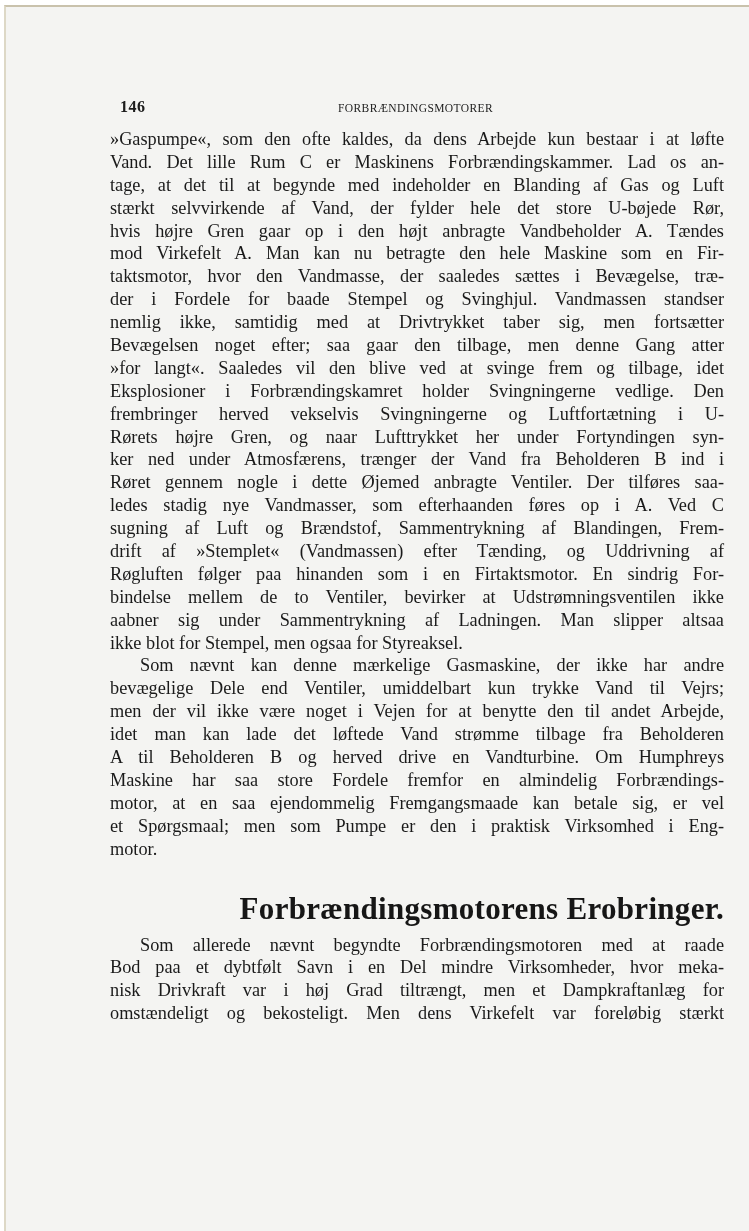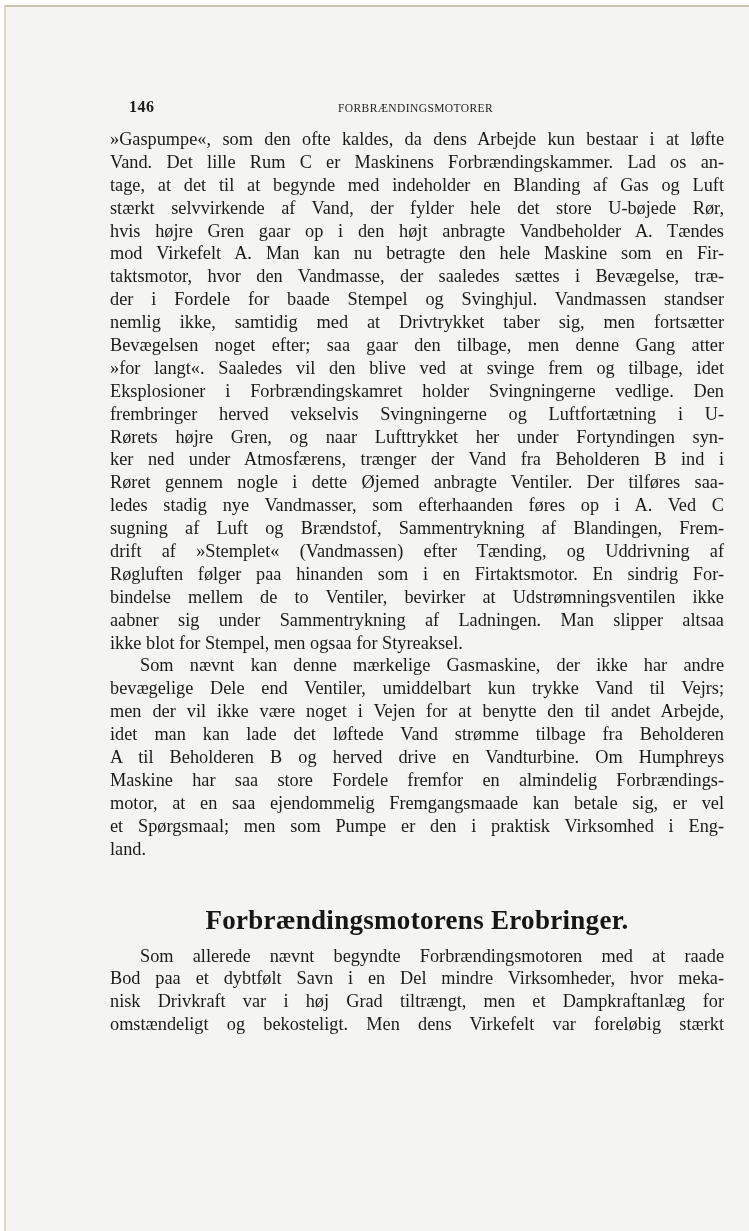--- a/index.html
+++ b/index.html
@@ -15,21 +15,21 @@
     border-top: 2px solid #c9c2ac;
     border-left: 2px solid #ddd8c6;
   }
   .running-head {
     position: absolute;
     left: 110px; top: 91px; width: 614px; height: 20px;
     font-family: "DejaVu Serif", serif;
     color: #1c1c1c;
   }
   .page-number {
-    position: absolute; left: 13px; top: 0;
+    position: absolute; left: 4px; top: 0;
     font-size: 16px; font-weight: bold; letter-spacing: 0.5px;
     font-family: "Liberation Serif", serif;
   }
   .running-title {
     position: absolute; left: 222px; top: 4px;
     font-size: 11.5px; letter-spacing: 0.4px;
     font-family: "Liberation Serif", serif;
   }
   .body {
     position: absolute;
@@ -44,27 +44,27 @@
     white-space: nowrap;
     text-align: justify;
     text-align-last: justify;
     height: 22.9px;
     overflow: visible;
   }
   .line.last { text-align-last: left; }
   .line.indent { padding-left: 30px; }
   .section-heading {
     display: block;
-    text-align: center;
+    text-align: right;
     font-family: "Liberation Serif", serif;
-    font-size: 27px;
+    font-size: 31px;
     letter-spacing: 0.3px;
     height: 30px;
     line-height: 30px;
-    margin-top: 44px;
+    margin-top: 33px;
     margin-bottom: 10px;
     color: #161616;
   }
 </style>
 </head>
 <body>
 
 <div class="page">
   <div class="running-head">
     <span class="page-number">146</span>
@@ -101,21 +101,21 @@
 
   <div>
     <span class="line indent">Som nævnt kan denne mærkelige Gasmaskine, der ikke har andre</span>
     <span class="line">bevægelige Dele end Ventiler, umiddelbart kun trykke Vand til Vejrs;</span>
     <span class="line">men der vil ikke være noget i Vejen for at benytte den til andet Arbejde,</span>
     <span class="line">idet man kan lade det løftede Vand strømme tilbage fra Beholderen</span>
     <span class="line">A til Beholderen B og herved drive en Vandturbine. Om Humphreys</span>
     <span class="line">Maskine har saa store Fordele fremfor en almindelig Forbrændings-</span>
     <span class="line">motor, at en saa ejendommelig Fremgangsmaade kan betale sig, er vel</span>
     <span class="line">et Spørgsmaal; men som Pumpe er den i praktisk Virksomhed i Eng-</span>
-    <span class="line last">land.</span>
+    <span class="line last">motor.</span>
   </div>
 
   <h2 class="section-heading">Forbrændingsmotorens Erobringer.</h2>
 
   <div>
     <span class="line indent">Som allerede nævnt begyndte Forbrændingsmotoren med at raade</span>
     <span class="line">Bod paa et dybtfølt Savn i en Del mindre Virksomheder, hvor meka-</span>
     <span class="line">nisk Drivkraft var i høj Grad tiltrængt, men et Dampkraftanlæg for</span>
     <span class="line">omstændeligt og bekosteligt. Men dens Virkefelt var foreløbig stærkt</span>
   </div>

